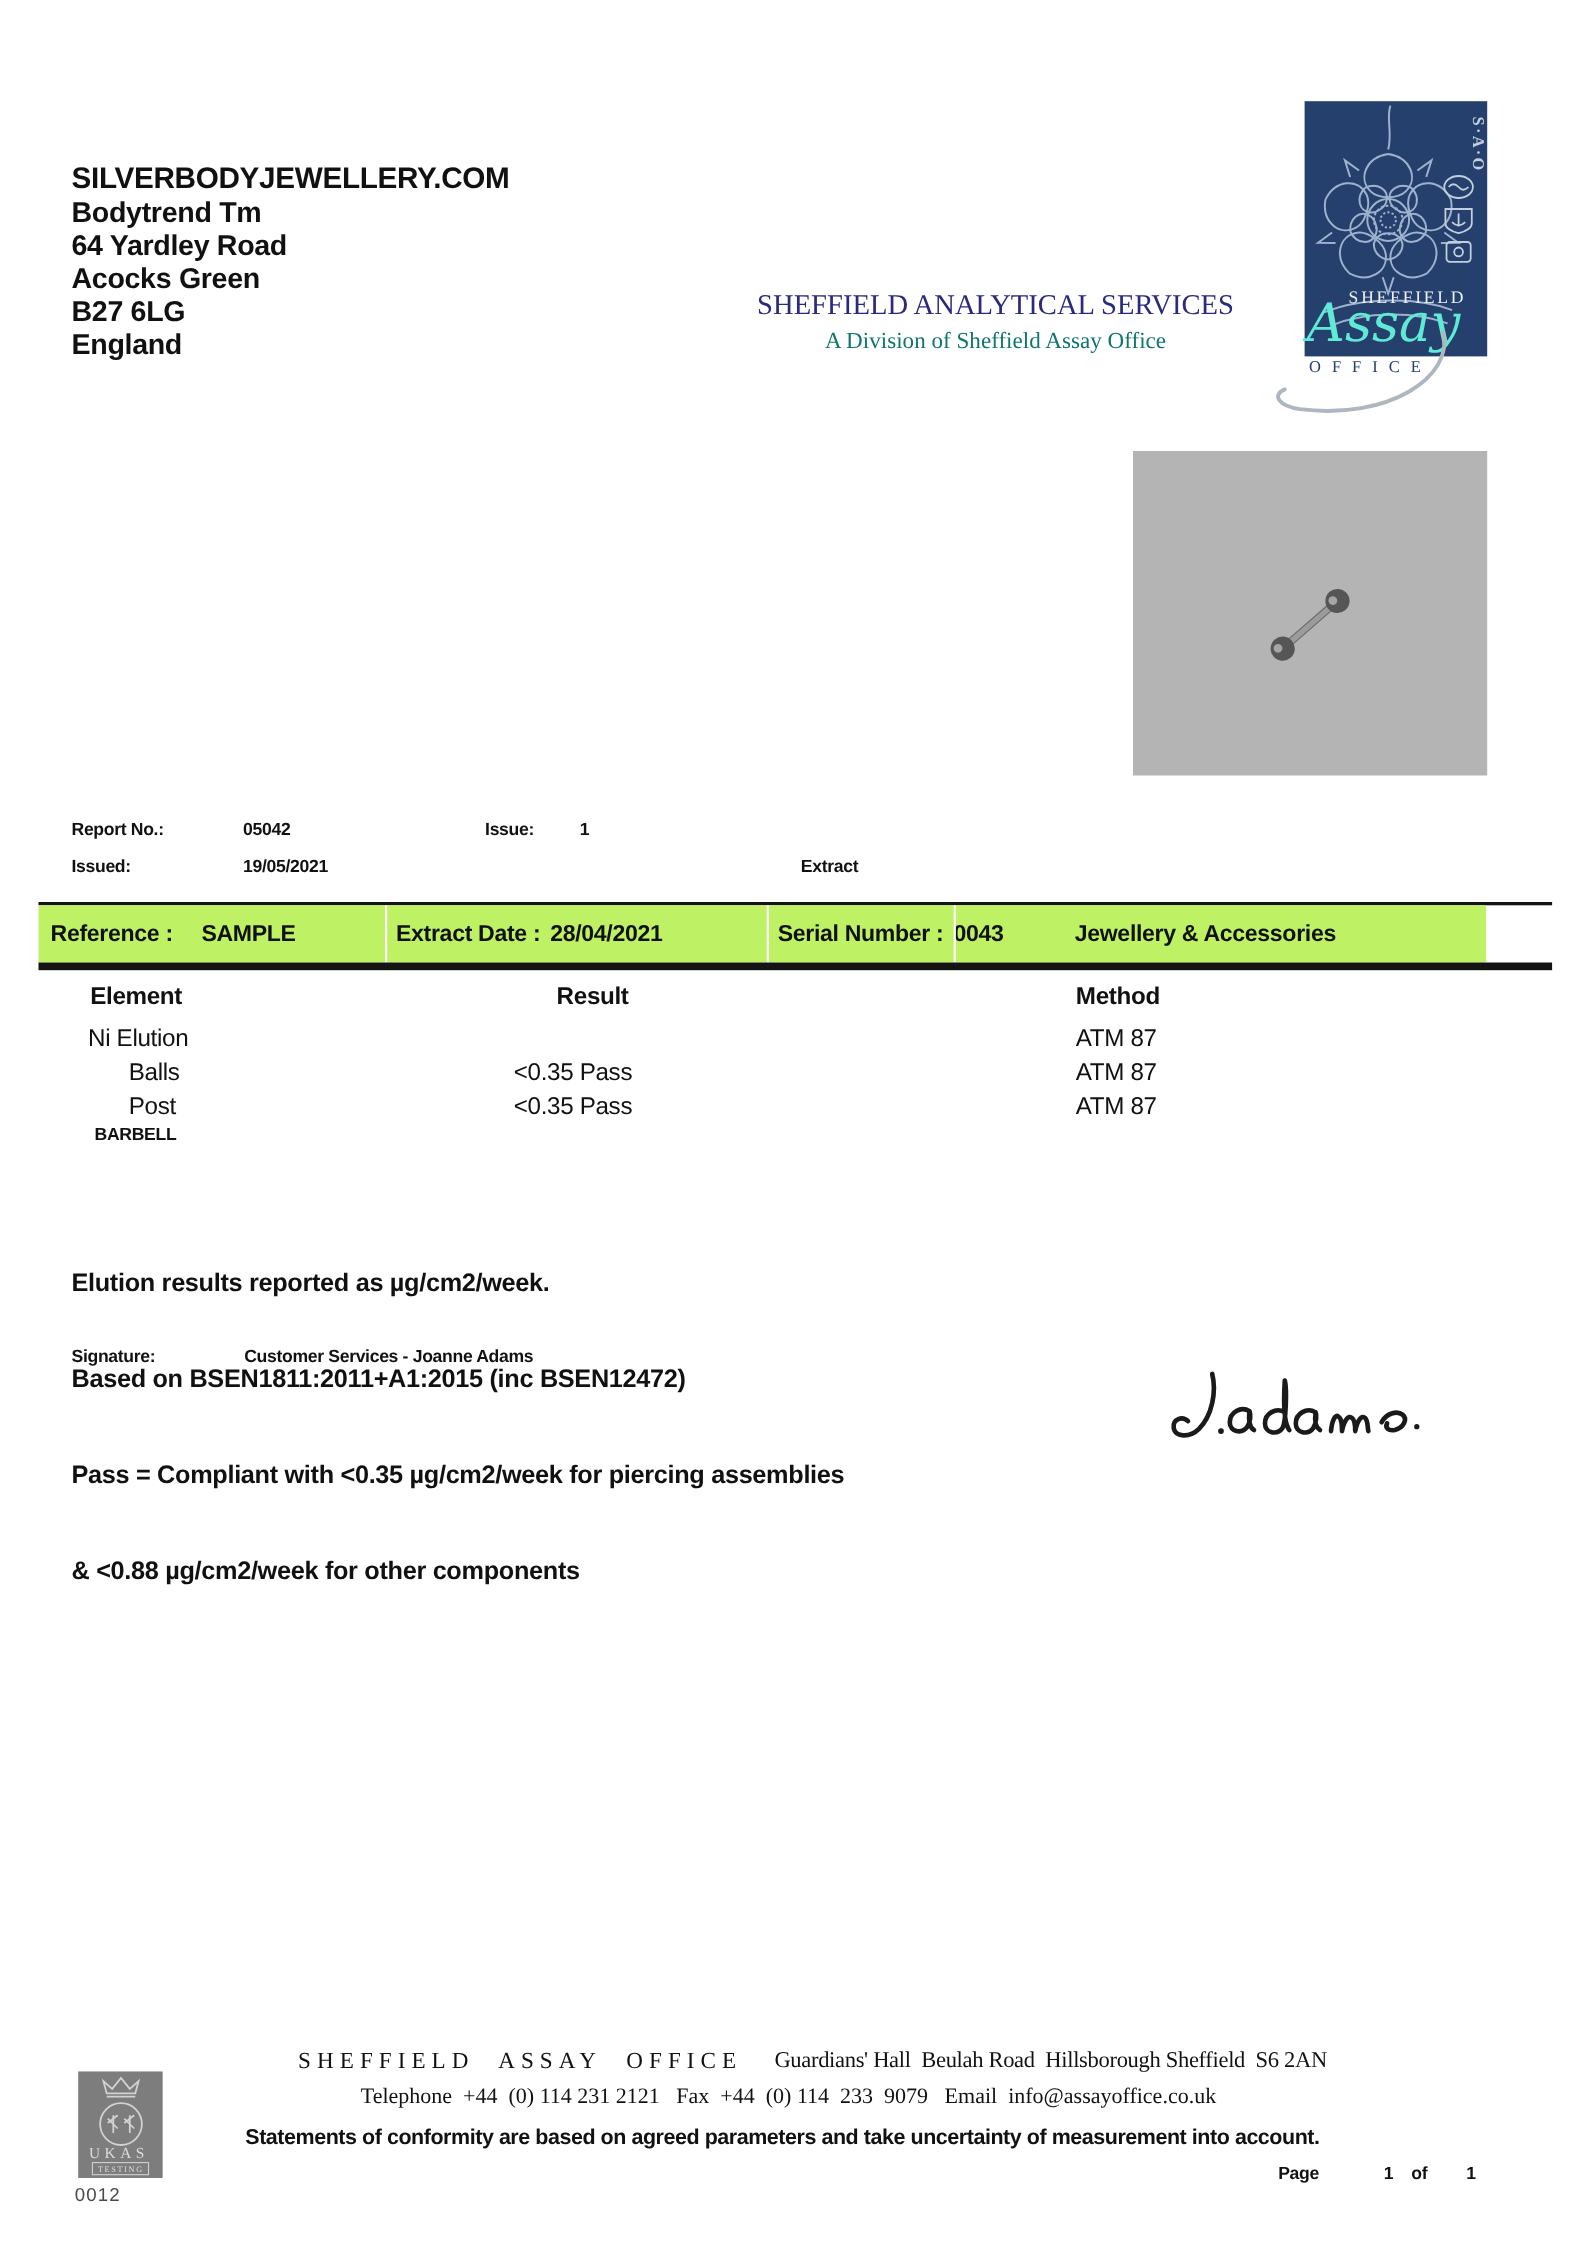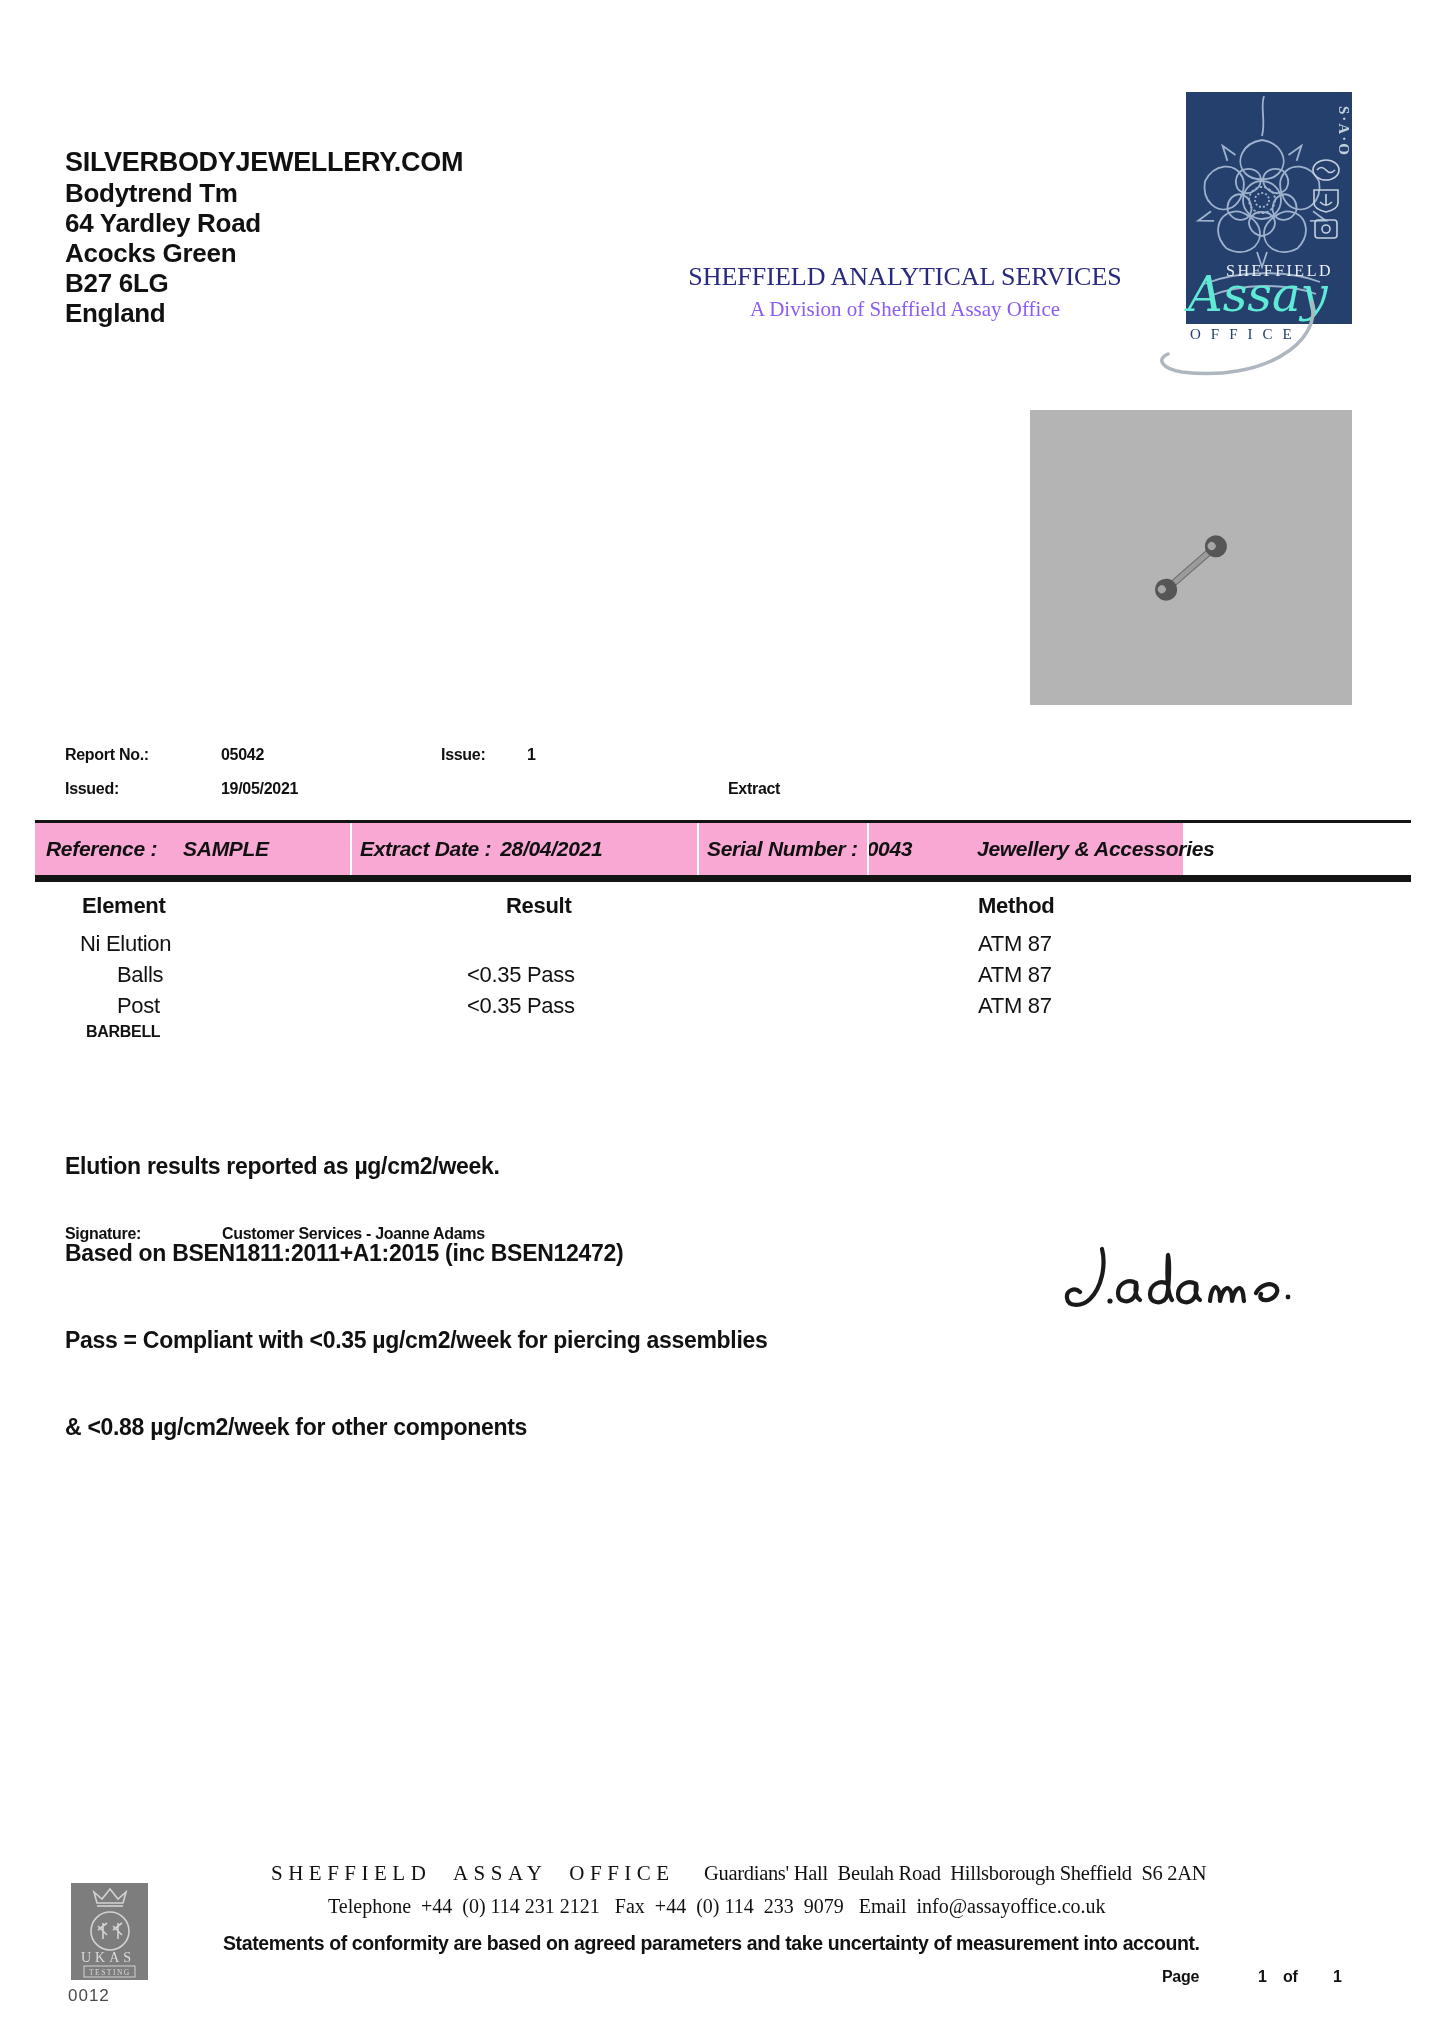--- a/index.html
+++ b/index.html
@@ -9,38 +9,38 @@
   .tr{position:absolute;white-space:pre;font-weight:400;letter-spacing:-0.3px;font-size:22px;}
 
   
   .addr{position:absolute;left:65px;top:146px;}
   .addr .company{font-size:27px;font-weight:bold;letter-spacing:-0.3px;line-height:32px;}
   .addr .line{font-size:26px;font-weight:bold;letter-spacing:-0.3px;line-height:30px;}
 
   
   .svc{position:absolute;left:645px;top:262px;width:520px;text-align:center;}
   .svc-title{font-family:"Liberation Serif","DejaVu Serif",serif;font-size:26px;color:#29297d;}
-  .svc-sub{font-family:"Liberation Serif","DejaVu Serif",serif;font-size:21px;color:#8b5cf6;margin-top:5px;}
+  .svc-sub{font-family:"Liberation Serif","DejaVu Serif",serif;font-size:21px;color:#0f766e;margin-top:5px;}
 
   
   .logo{position:absolute;left:1186px;top:92px;width:166px;height:232px;background:#25406d;}
   .logo-sheffield{position:absolute;left:40px;top:170px;font-family:"Liberation Serif",serif;
                   font-size:16px;color:#edf1f7;letter-spacing:2.5px;white-space:pre;}
   .logo-assay{position:absolute;left:2px;top:174px;font-family:"DejaVu Serif","Liberation Serif",serif;
               font-style:italic;font-size:48px;color:#5eead4;white-space:pre;}
   .logo-office{position:absolute;left:1190px;top:326px;font-family:"Liberation Serif",serif;
                font-size:15px;letter-spacing:10px;color:#25406d;white-space:pre;z-index:3;}
   .logo-tail{position:absolute;left:1140px;top:298px;z-index:2;}
 
   
   .photo{position:absolute;left:1030px;top:410px;width:322px;height:295px;background:#b4b4b4;}
 
   
   .rule-thin{position:absolute;left:35px;top:820px;width:1376px;height:3px;background:#141414;}
-  .bar{position:absolute;left:35px;top:823px;width:1148px;height:52px;background:#f9a8d4;font-style:italic;}
+  .bar{position:absolute;left:35px;top:823px;width:1316px;height:52px;background:#bef264;}
   .bar .cell{position:absolute;top:0;height:52px;line-height:52px;font-weight:bold;
              font-size:21px;letter-spacing:-0.3px;white-space:pre;}
   .bar .sep{position:absolute;top:0;width:2px;height:52px;background:#ffffff;}
   .rule-thick{position:absolute;left:35px;top:875px;width:1376px;height:7px;background:#141414;}
 
   
   .notes{position:absolute;left:65px;top:1094px;font-size:23px;font-weight:bold;
          letter-spacing:-0.3px;line-height:29px;white-space:pre;}
 
   

